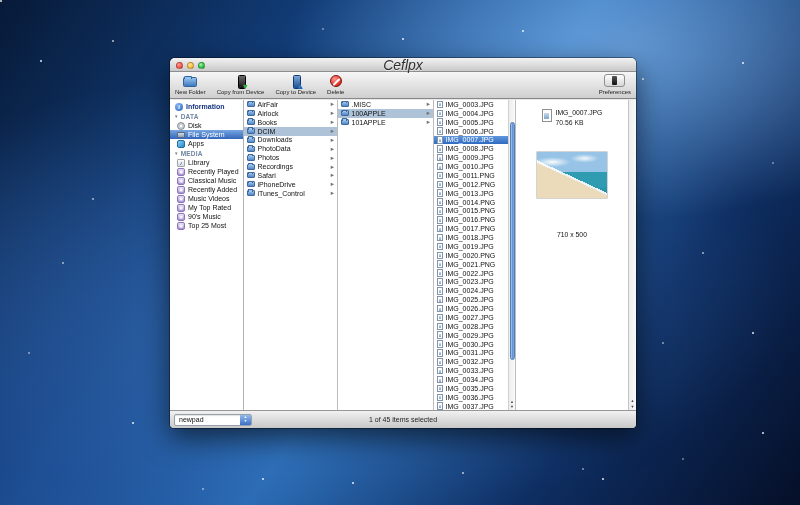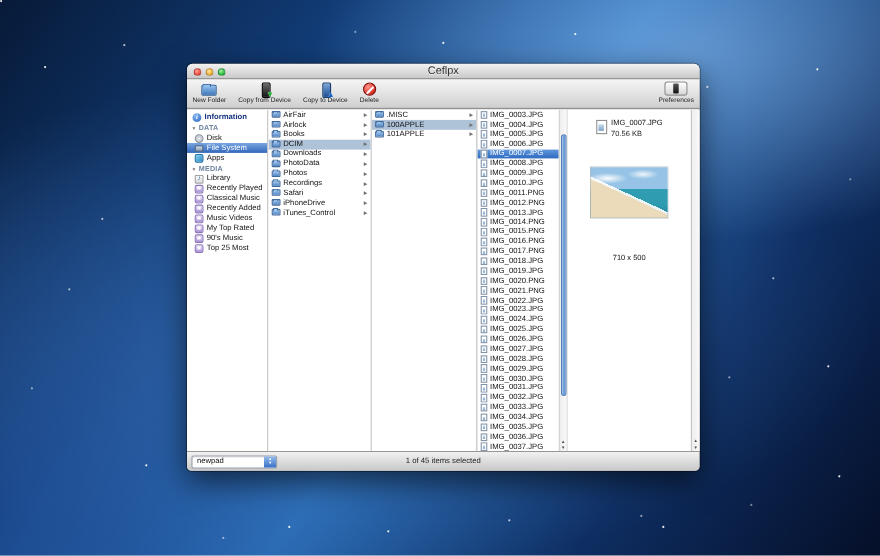--- a/index.html
+++ b/index.html
@@ -28,21 +28,21 @@
     border-radius:5px 5px 4px 4px; background:#e8e8e8; overflow:hidden;
     box-shadow:0 10px 28px rgba(0,0,0,.6), 0 0 0 1px rgba(0,0,0,.35); }
 
   .titlebar { height:14px; background:linear-gradient(#f2f2f2,#c9c9c9); border-bottom:1px solid #8d8d8d;
     position:relative; display:flex; align-items:center; }
   .traffic { position:absolute; left:6px; top:3.5px; display:flex; gap:4px; }
   .tl { width:7px; height:7px; border-radius:50%; border:0.5px solid rgba(0,0,0,.25); }
   .tl.red { background:radial-gradient(circle at 35% 30%, #ffa49c, #f85b4f 60%, #ce382c); }
   .tl.yellow { background:radial-gradient(circle at 35% 30%, #ffe9a8, #fdbd3e 60%, #df9b22); }
   .tl.green { background:radial-gradient(circle at 35% 30%, #b4f0b0, #33c748 60%, #1f9e30); }
-  .title { flex:1; text-align:center; font-size:10px; color:#2f2f2f; text-shadow:0 1px 0 rgba(255,255,255,.6); }
+  .title { flex:1; text-align:center; font-size:14px; color:#2f2f2f; text-shadow:0 1px 0 rgba(255,255,255,.6);font-style:italic; }
 
   
   .toolbar { height:27px; background:linear-gradient(#f6f6f6,#cfcfcf); border-bottom:1px solid #878787;
     display:flex; justify-content:space-between; align-items:stretch; padding:1px 4px; }
   .tb-left { display:flex; gap:9px; }
   .tb-btn { display:flex; flex-direction:column; align-items:center; justify-content:space-between;
     padding:1px 1px 2px 1px; font-size:6px; color:#1c1c1c; cursor:default; }
   .tb-label { white-space:nowrap; }
   .tb-iconbox { height:14px; display:flex; align-items:center; justify-content:center; }
 

